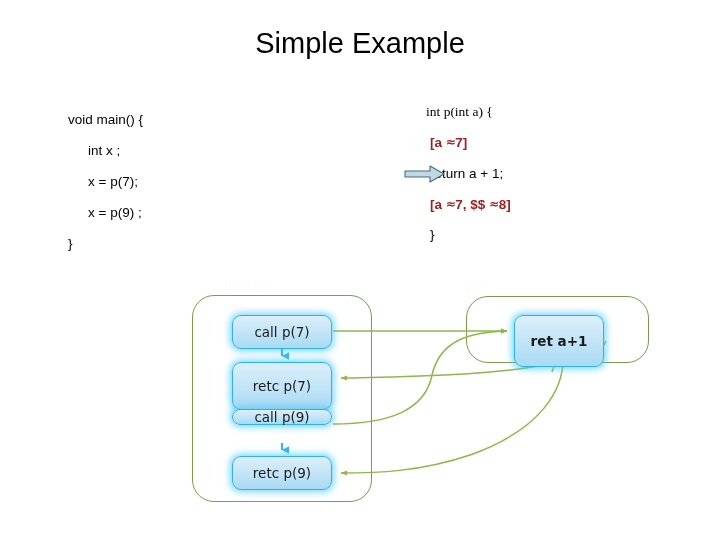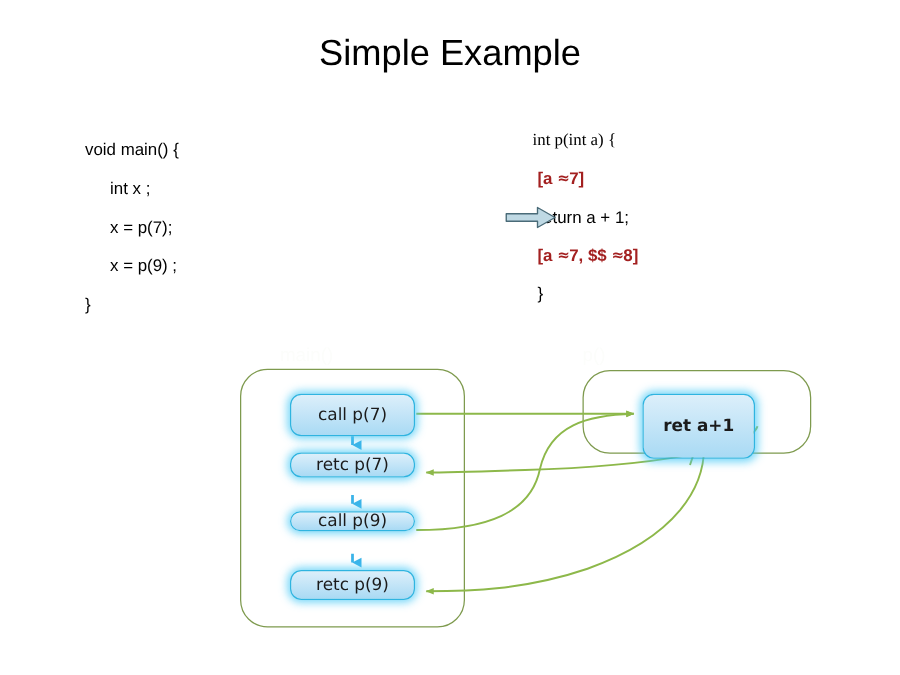--- a/index.html
+++ b/index.html
@@ -124,23 +124,23 @@
     box-shadow: 0 0 7px 2px rgba(70, 200, 245, 0.75);
     display: flex;
     align-items: center;
     justify-content: center;
     font-family: "DejaVu Sans", sans-serif;
     font-size: 13.5px;
     color: #1B1B1B;
     white-space: nowrap;
   }
   #node-call7 { left: 232px; top: 315px; width: 100px; height: 34px; }
-  #node-retc7 { left: 232px; top: 362px; width: 100px; height: 20px; }
+  #node-retc7 { left: 232px; top: 362px; width: 100px; height: 48px; }
   #node-call9 { left: 232px; top: 409px; width: 100px; height: 16px; }
-  #node-retc9 { left: 232px; top: 456px; width: 100px; height: 24px; }
+  #node-retc9 { left: 232px; top: 456px; width: 100px; height: 34px; }
   #node-ret   { left: 514px; top: 315px; width: 90px;  height: 52px; font-weight: 600;}
 
   .node-label { pointer-events: none; }
 </style>
 </head>
 <body>
 
 <div id="slide">
 
   <div id="title">Simple Example</div>

